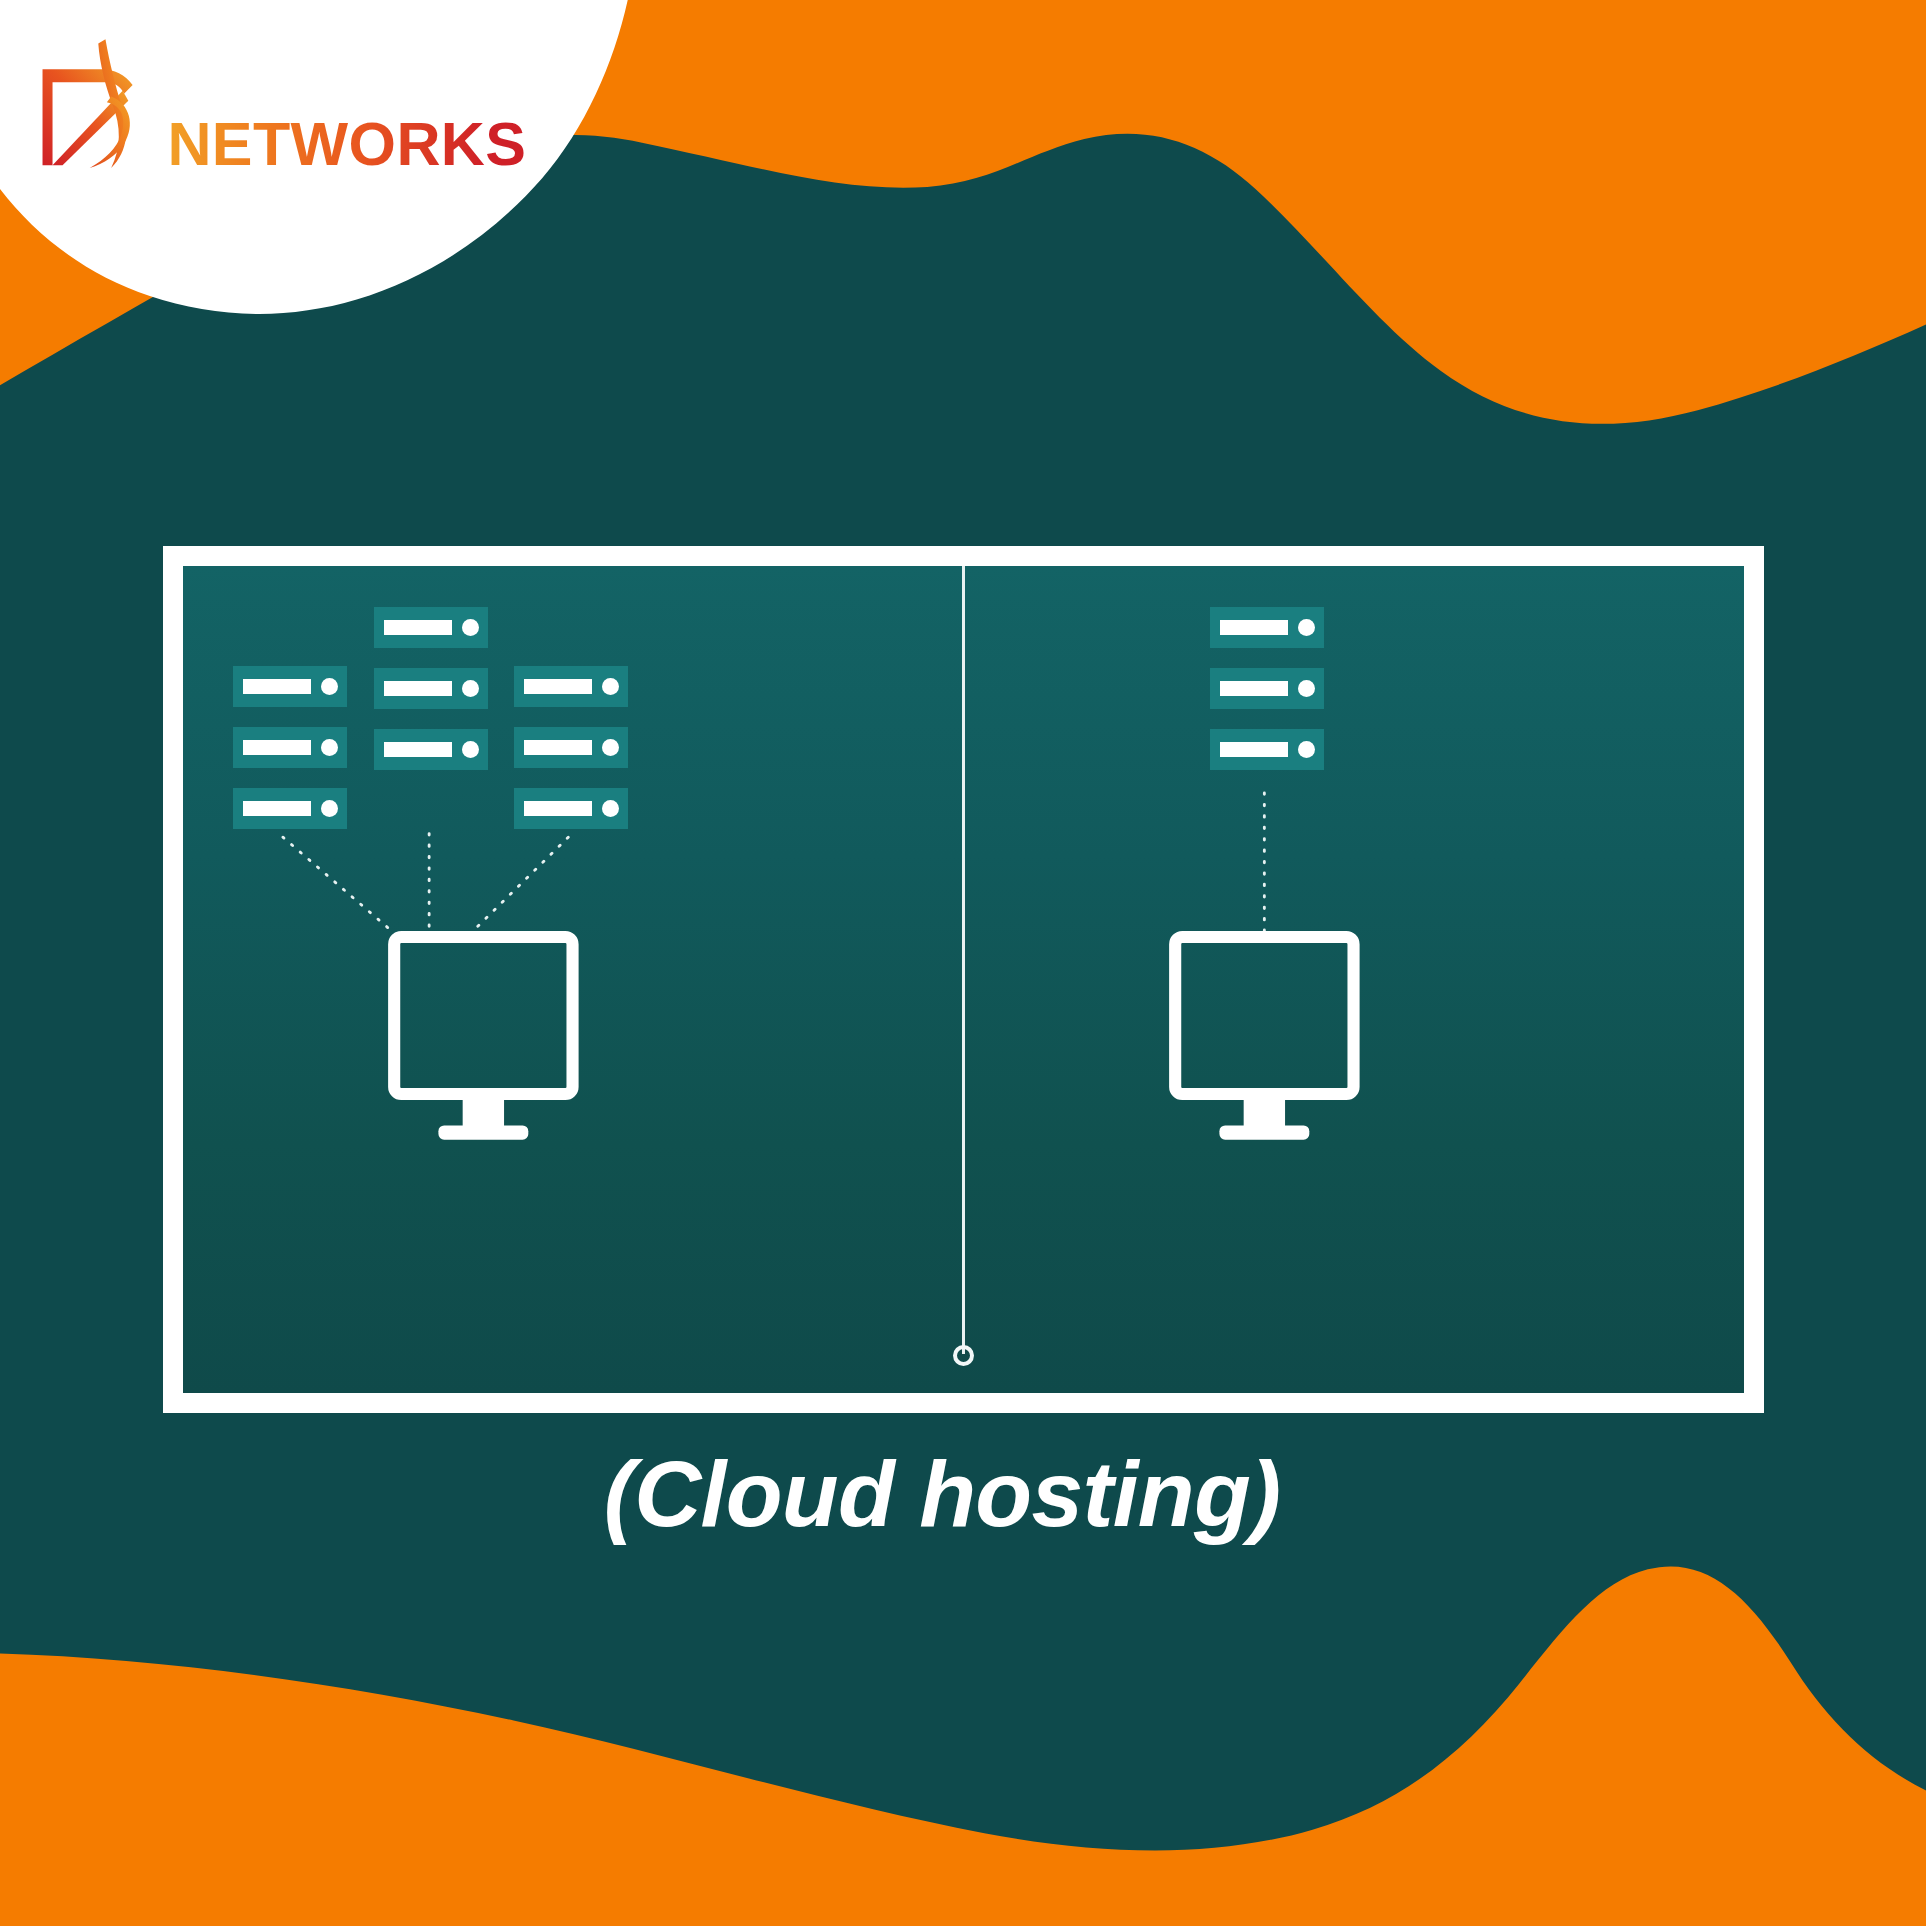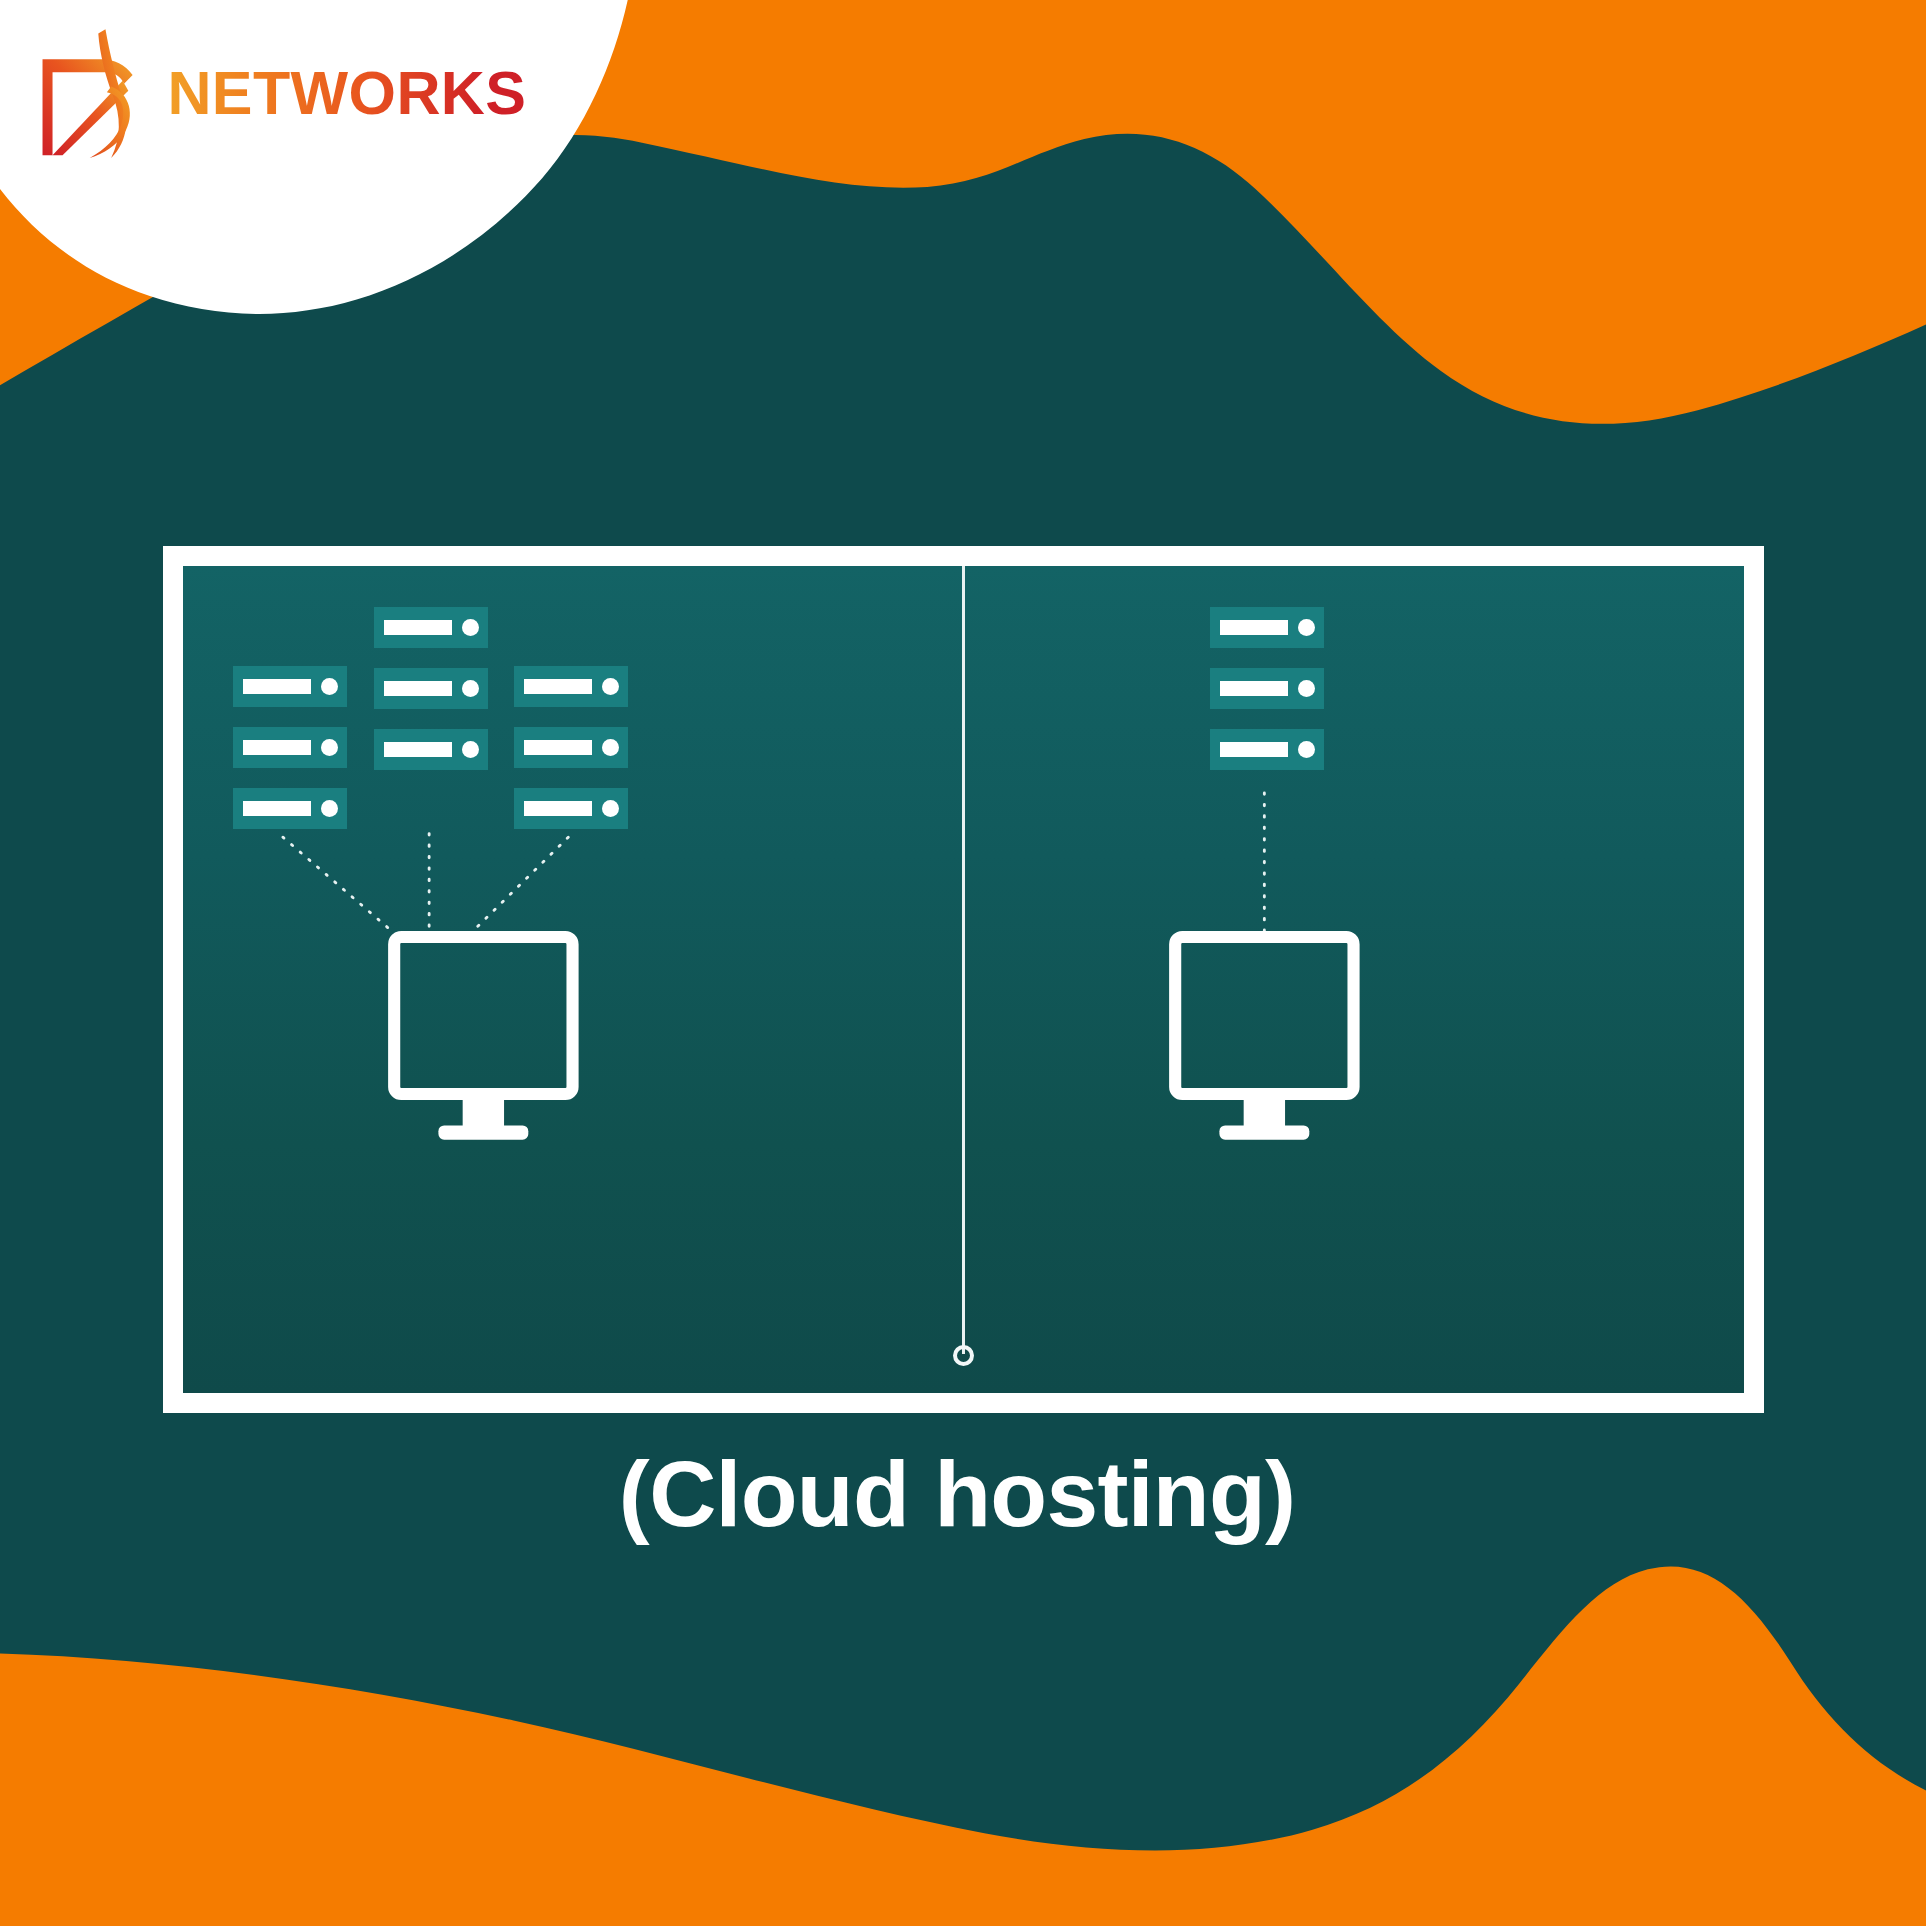--- a/index.html
+++ b/index.html
@@ -28,21 +28,21 @@
     height: 1926px;
   }
   
   #logo-area {
     position: absolute;
     left: 21.4px;
     top: 14.3px;
     width: 499px;
     height: 164px;
     display: flex;
-    align-items: center;
+    align-items: flex-end;
     gap: 10px;
   }
   #logo-mark {
     width: 136px;
     height: 143px;
     flex: 0 0 auto;
     position: relative;
   }
   #logo-wordmark {
     font-size: 61px;
@@ -144,25 +144,26 @@
   .links {
     position: absolute;
     left: 0;
     top: 0;
     width: 100%;
     height: 100%;
   }
   
   #captions {
     position: absolute;
-    left: 178px;
+    left: 163px;
     top: 1434px;
     width: 1601px;
     height: 121px;
     display: flex;
+    font-style: italic;
   }
   .caption {
     flex: 1 1 0;
     color: #ffffff;
     font-size: 93px;
     font-weight: bold;
     line-height: 121px;
     text-align: center;
     letter-spacing: -0.7px;
     white-space: nowrap;

